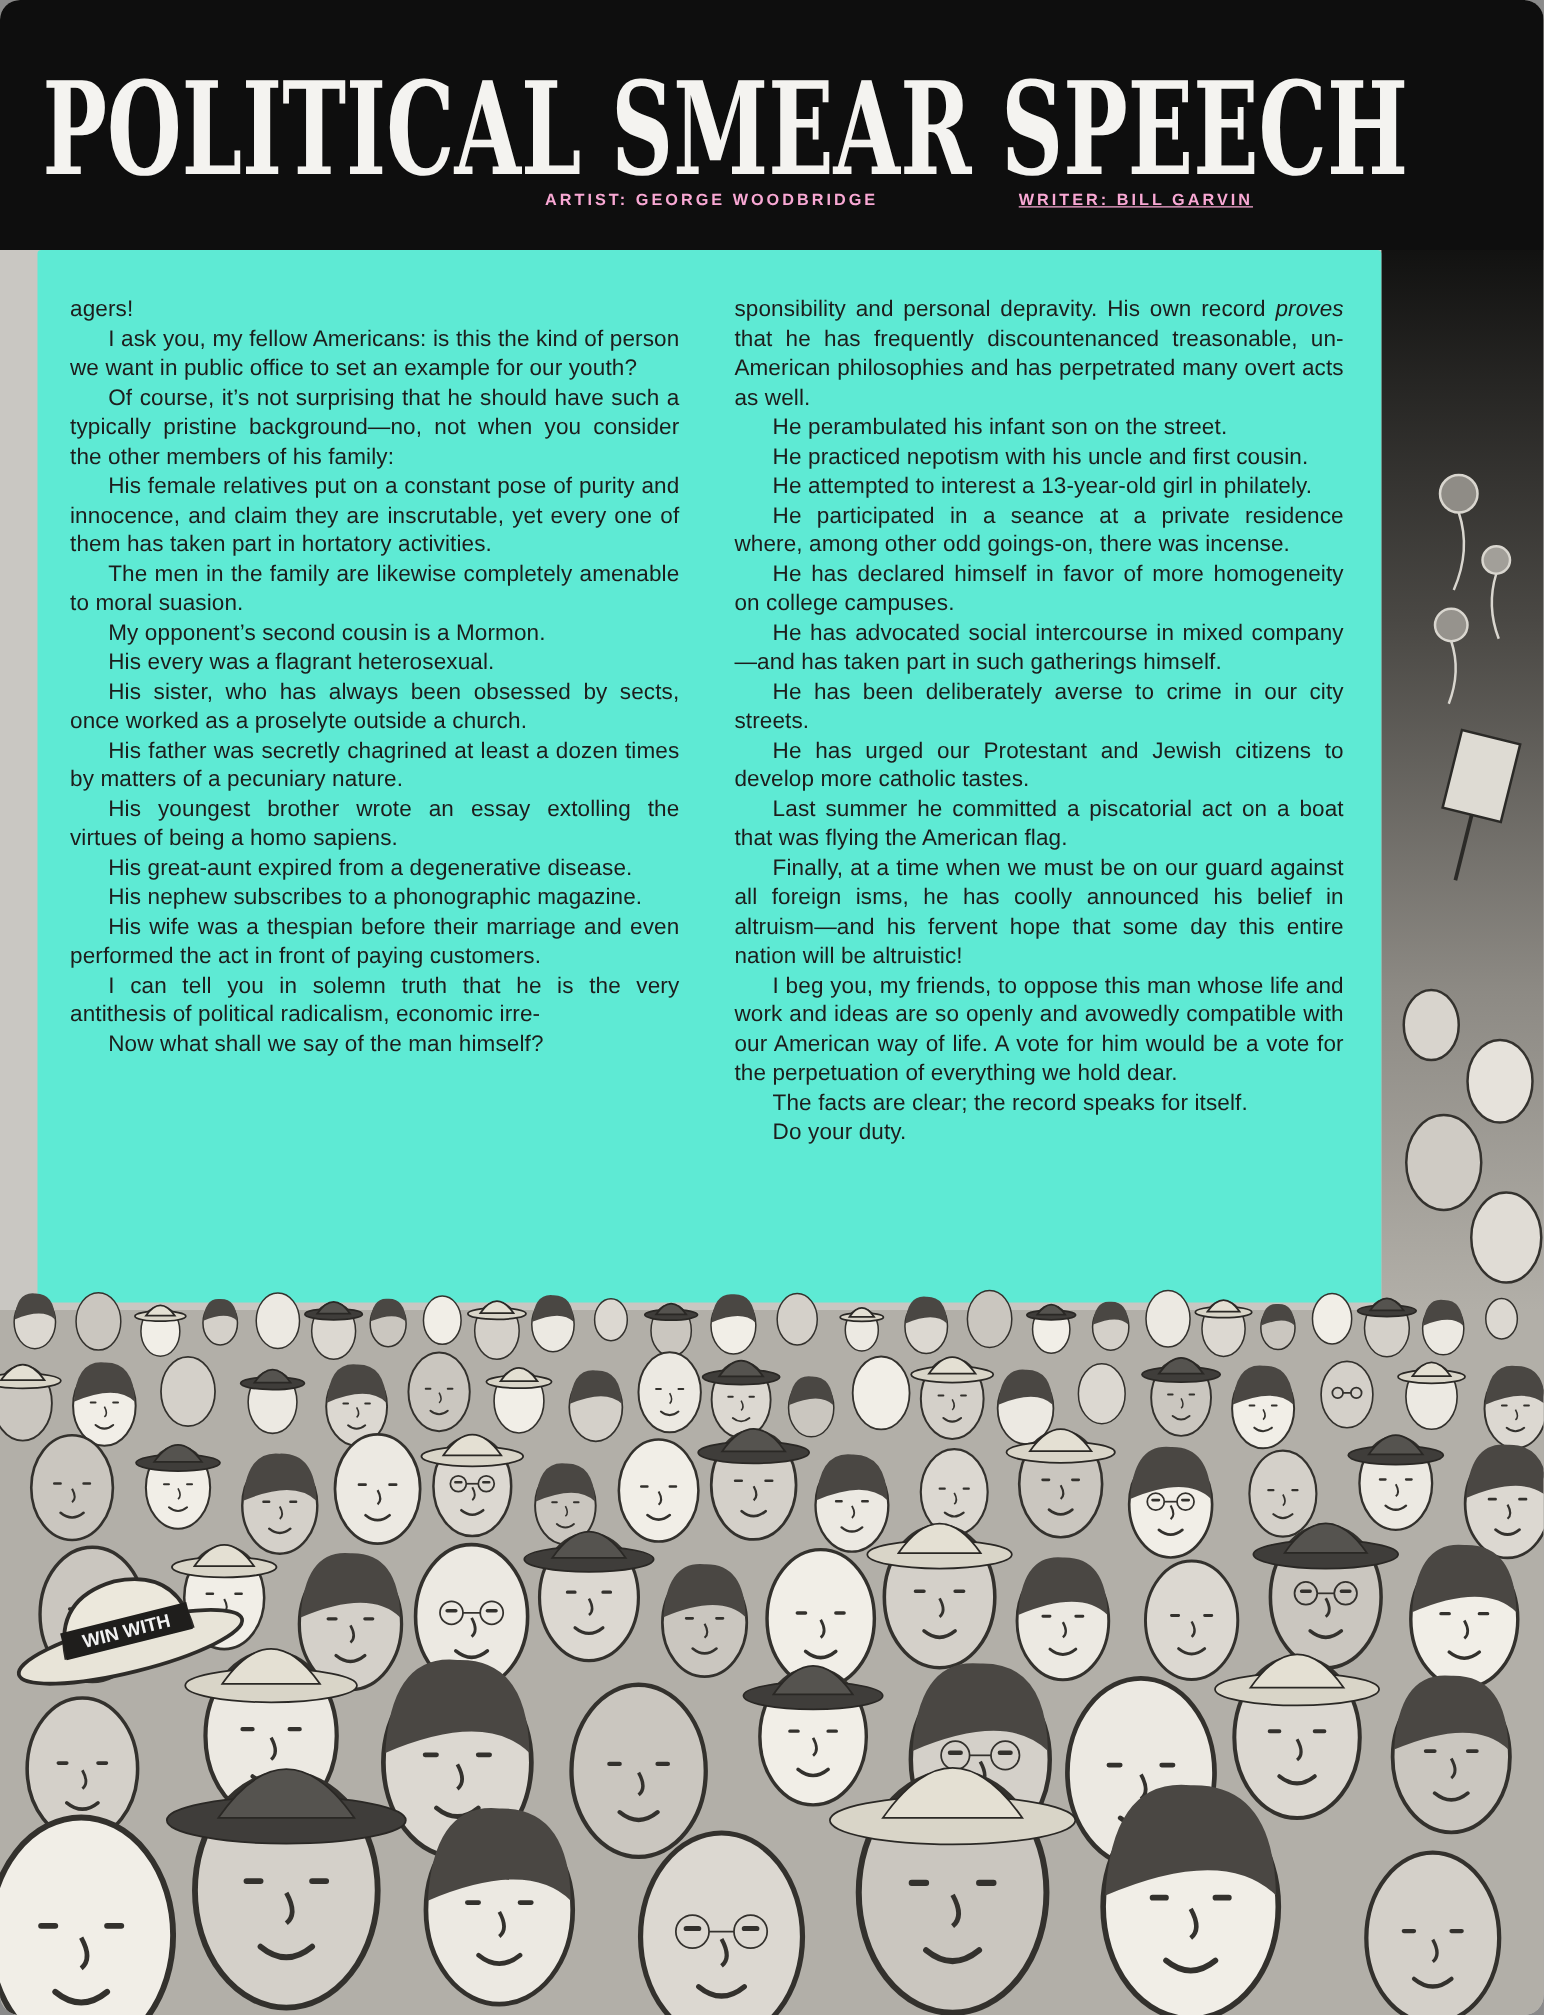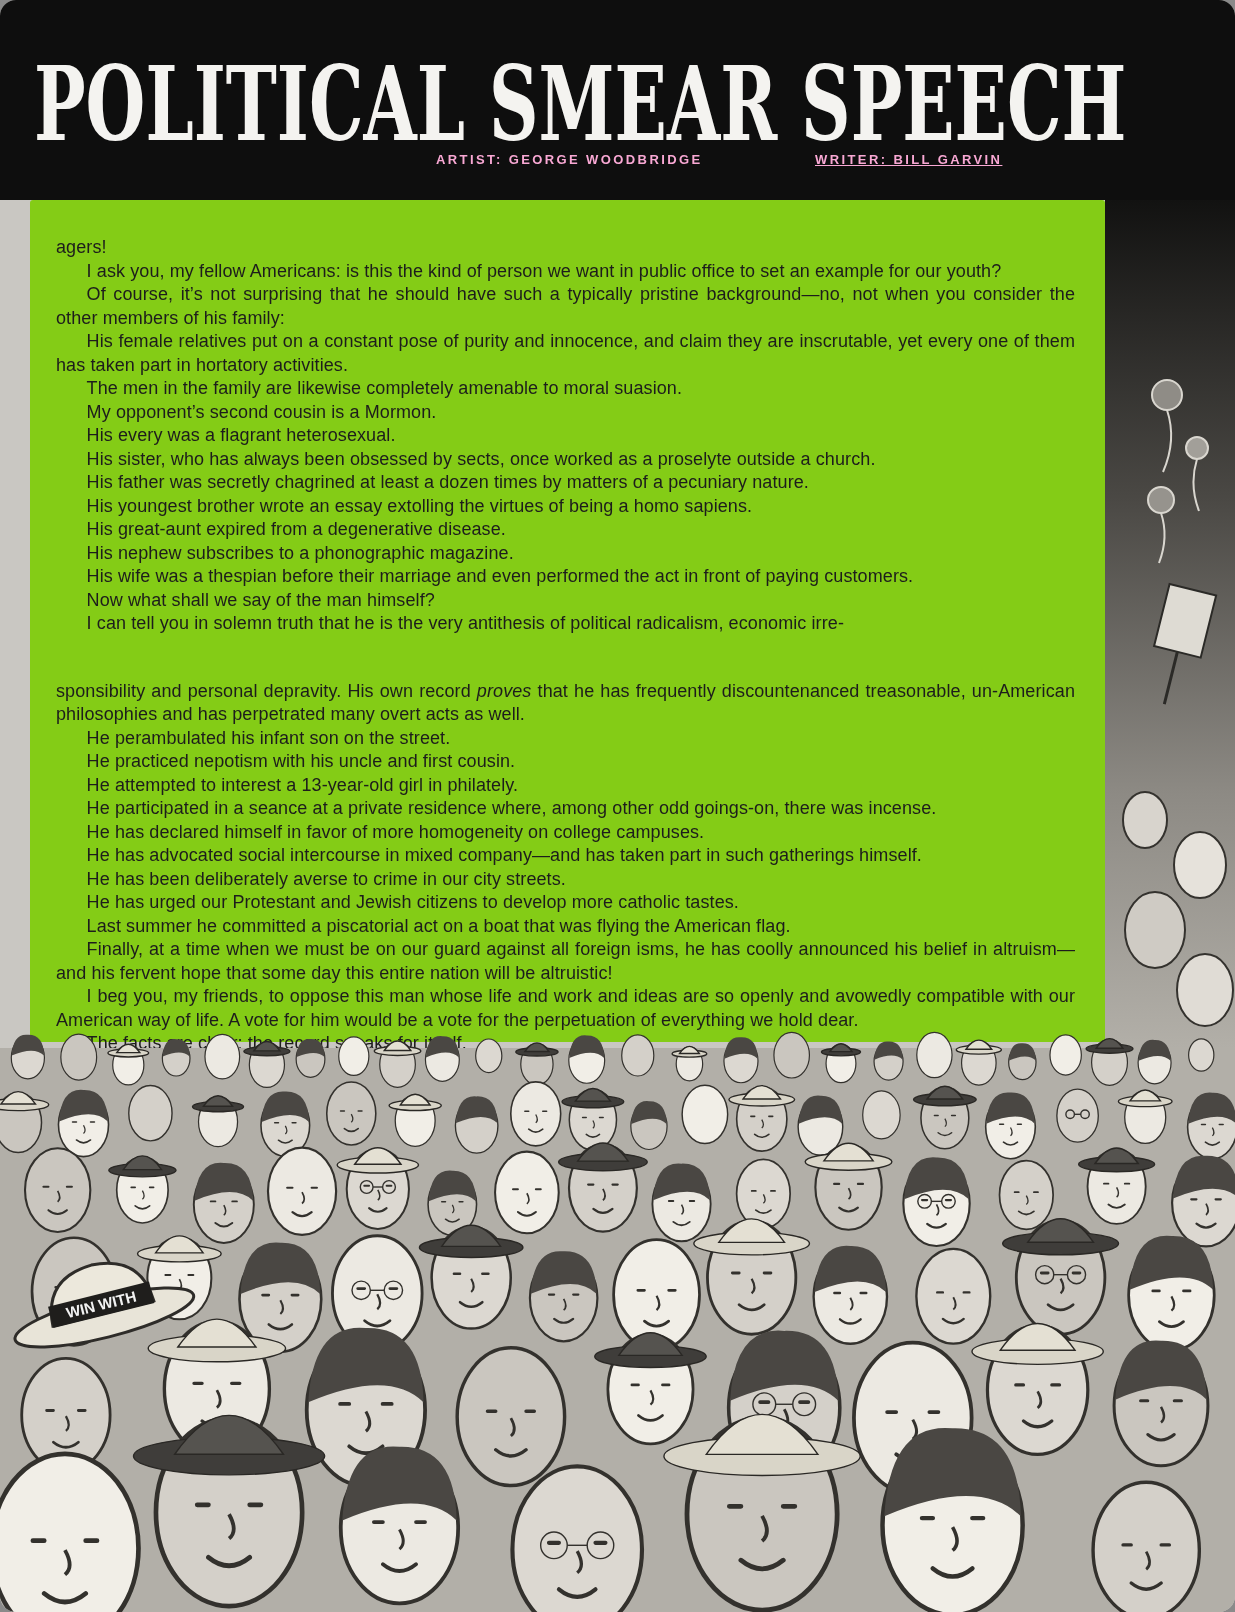--- a/index.html
+++ b/index.html
@@ -24,22 +24,22 @@
     font-size:13px; font-weight:700; letter-spacing:2.4px;
     font-family:"Liberation Sans", sans-serif;
   }
   .credit.artist{ left:436px; }
   .credit.writer{ left:815px;text-decoration:underline; }
   .right-strip{
     position:absolute; top:200px; left:1105px; width:130px; height:848px; z-index:1;
   }
   .article{
     position:absolute; top:200px; left:30px; width:1075px; height:842px;
-    background:#84cc16; border-radius:3px; z-index:2;
-    padding:36px 30px 0 26px; display:flex; gap:44px;flex-direction:column;
+    background:#5eead4; border-radius:3px; z-index:2;
+    padding:36px 30px 0 26px; display:flex; gap:44px;
   }
   .col{
     flex:1; color:#1d1d1c; font-size:18px; line-height:23.5px;
     text-align:justify; letter-spacing:0.1px;
   }
   .col p{ text-indent:1.7em; }
   .col p.first{ text-indent:0; }
   .crowd{
     position:absolute; top:1000px; left:0; width:1235px; height:612px; z-index:4;
   }
@@ -95,22 +95,22 @@
         <p>His female relatives put on a constant pose of purity and innocence, and claim they are inscrutable, yet every one of them has taken part in hortatory activities.</p>
         <p>The men in the family are likewise completely amenable to moral suasion.</p>
         <p>My opponent’s second cousin is a Mormon.</p>
         <p>His every was a flagrant heterosexual.</p>
         <p>His sister, who has always been obsessed by sects, once worked as a proselyte outside a church.</p>
         <p>His father was secretly chagrined at least a dozen times by matters of a pecuniary nature.</p>
         <p>His youngest brother wrote an essay extolling the virtues of being a homo sapiens.</p>
         <p>His great-aunt expired from a degenerative disease.</p>
         <p>His nephew subscribes to a phonographic magazine.</p>
         <p>His wife was a thespian before their marriage and even performed the act in front of paying customers.</p>
+        <p>I can tell you in solemn truth that he is the very antithesis of political radicalism, economic irre-</p>
         <p>Now what shall we say of the man himself?</p>
-        <p>I can tell you in solemn truth that he is the very antithesis of political radicalism, economic irre-</p>
       </div>
     <div class="col">
         <p class="first">sponsibility and personal depravity. His own record <i>proves</i> that he has frequently discountenanced treasonable, un-American philosophies and has perpetrated many overt acts as well.</p>
         <p>He perambulated his infant son on the street.</p>
         <p>He practiced nepotism with his uncle and first cousin.</p>
         <p>He attempted to interest a 13-year-old girl in philately.</p>
         <p>He participated in a seance at a private residence where, among other odd goings-on, there was incense.</p>
         <p>He has declared himself in favor of more homogeneity on college campuses.</p>
         <p>He has advocated social intercourse in mixed company—and has taken part in such gatherings himself.</p>
         <p>He has been deliberately averse to crime in our city streets.</p>

